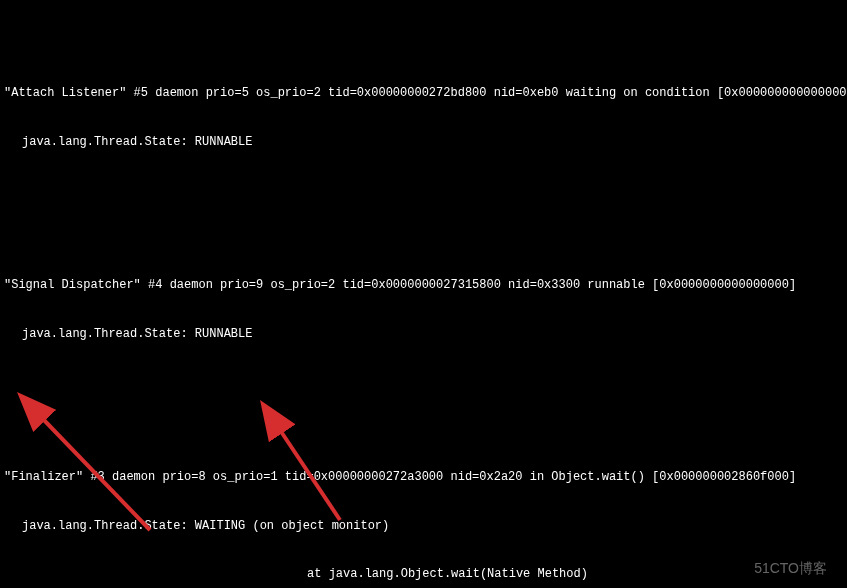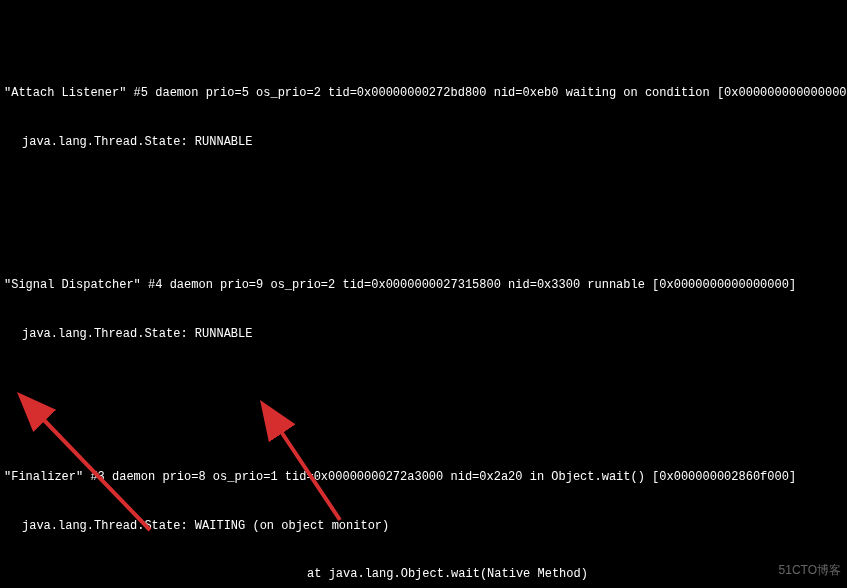--- a/index.html
+++ b/index.html
@@ -24,23 +24,23 @@
     .indent1 { padding-left: 18px; font-family: Liberation Mono, monospace; }
     .indent2 { padding-left: 48px; text-align: center; }
     .annotation-layer {
       position: absolute;
       top: 0; left: 0;
       pointer-events: none;
     }
     .watermark {
       position: absolute;
       bottom: 10px;
-      right: 6px;
+      right: 20px;
       color: rgba(200,200,200,0.5);
-      font-size: 12px;
+      font-size: 14px;
       font-family: Arial, sans-serif;
     }
   </style>
 </head>
 <body>
 
 <div class="terminal">
 
   <div class="thread-block">
     <span class="line">"Attach Listener" #5 daemon prio=5 os_prio=2 tid=0x00000000272bd800 nid=0xeb0 waiting on condition [0x0000000000000000]</span>

